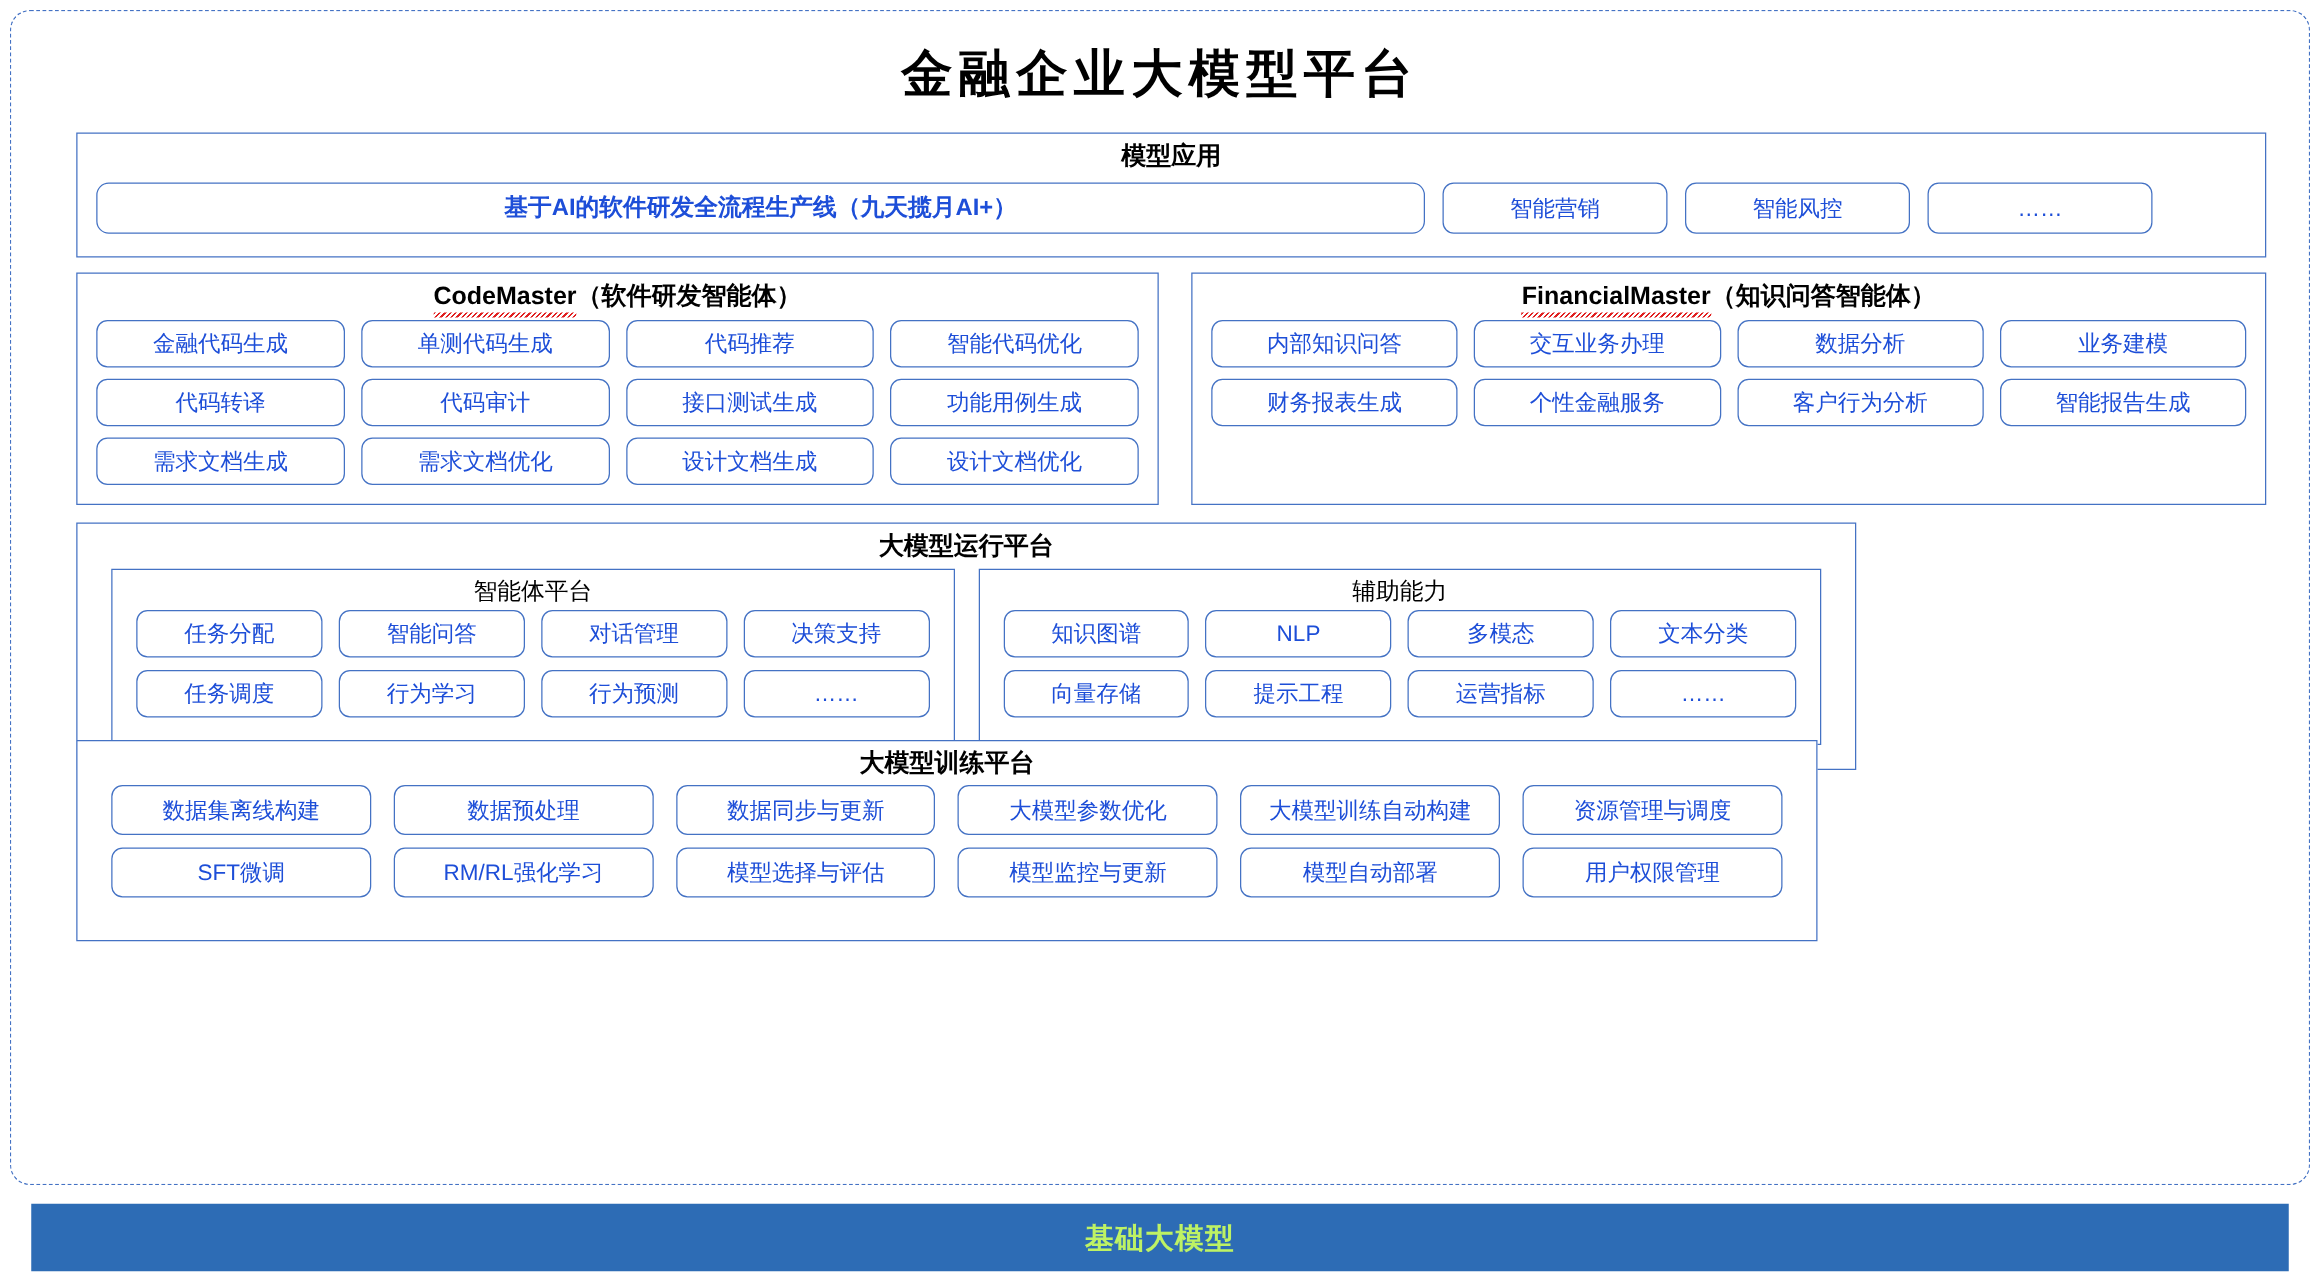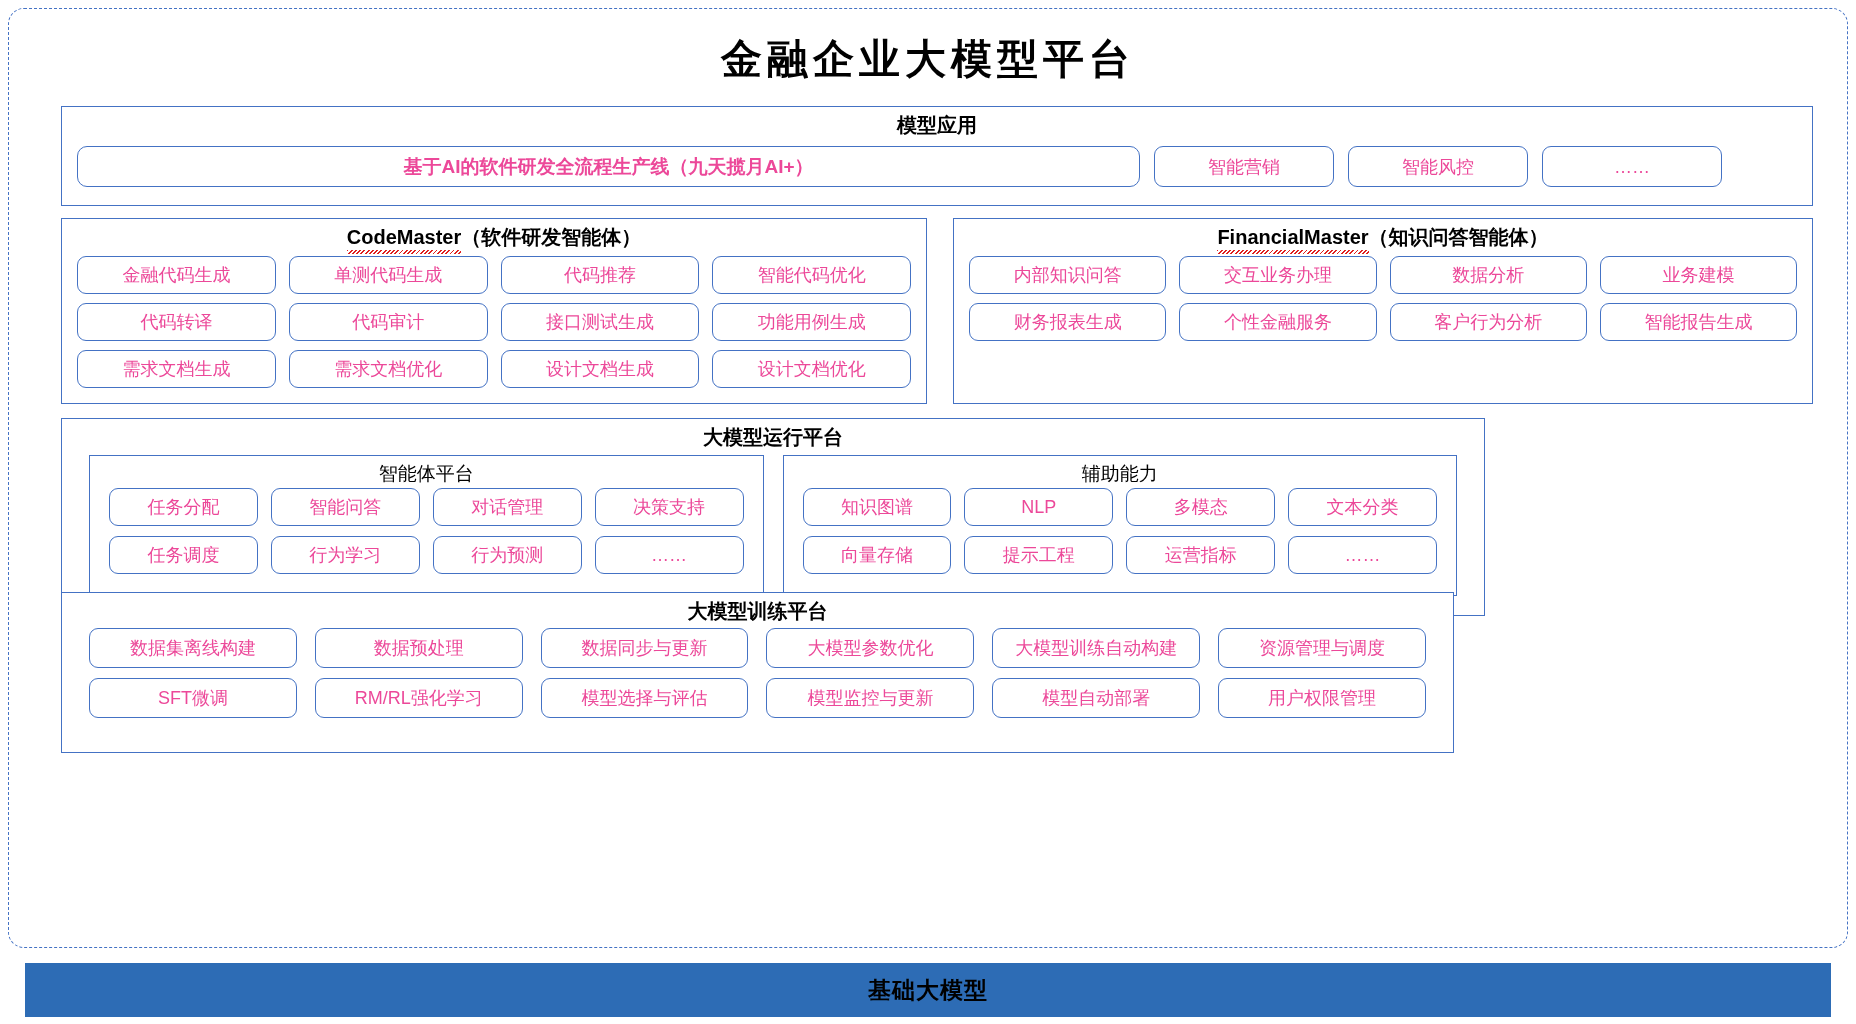--- a/index.html
+++ b/index.html
@@ -73,21 +73,21 @@
 
   
   .chip {
     border: 1.1px solid #4472c4;
     border-radius: 9px;
     background: #ffffff;
     display: flex;
     align-items: center;
     justify-content: center;
     font-size: 18px;
-    color: #ec4899;
+    color: #1d4ed8;
     height: 38px;
     text-align: center;
     white-space: nowrap;
     line-height: 1;
   }
   .chip.wide-banner {
     font-weight: 700;
     font-size: 19px;
     border-radius: 10px;
   }
@@ -149,21 +149,21 @@
     left: 25px;
     top: 963px;
     width: 1806px;
     height: 54px;
     background: #2d6cb5;
     display: flex;
     align-items: center;
     justify-content: center;
   }
   #base-bar .base-label {
-    color: #000000;
+    color: #bef264;
     font-size: 23px;
     font-weight: 700;
     letter-spacing: 1px;
   }
 </style>
 </head>
 <body>
 
 <div class="outer-frame">
 

